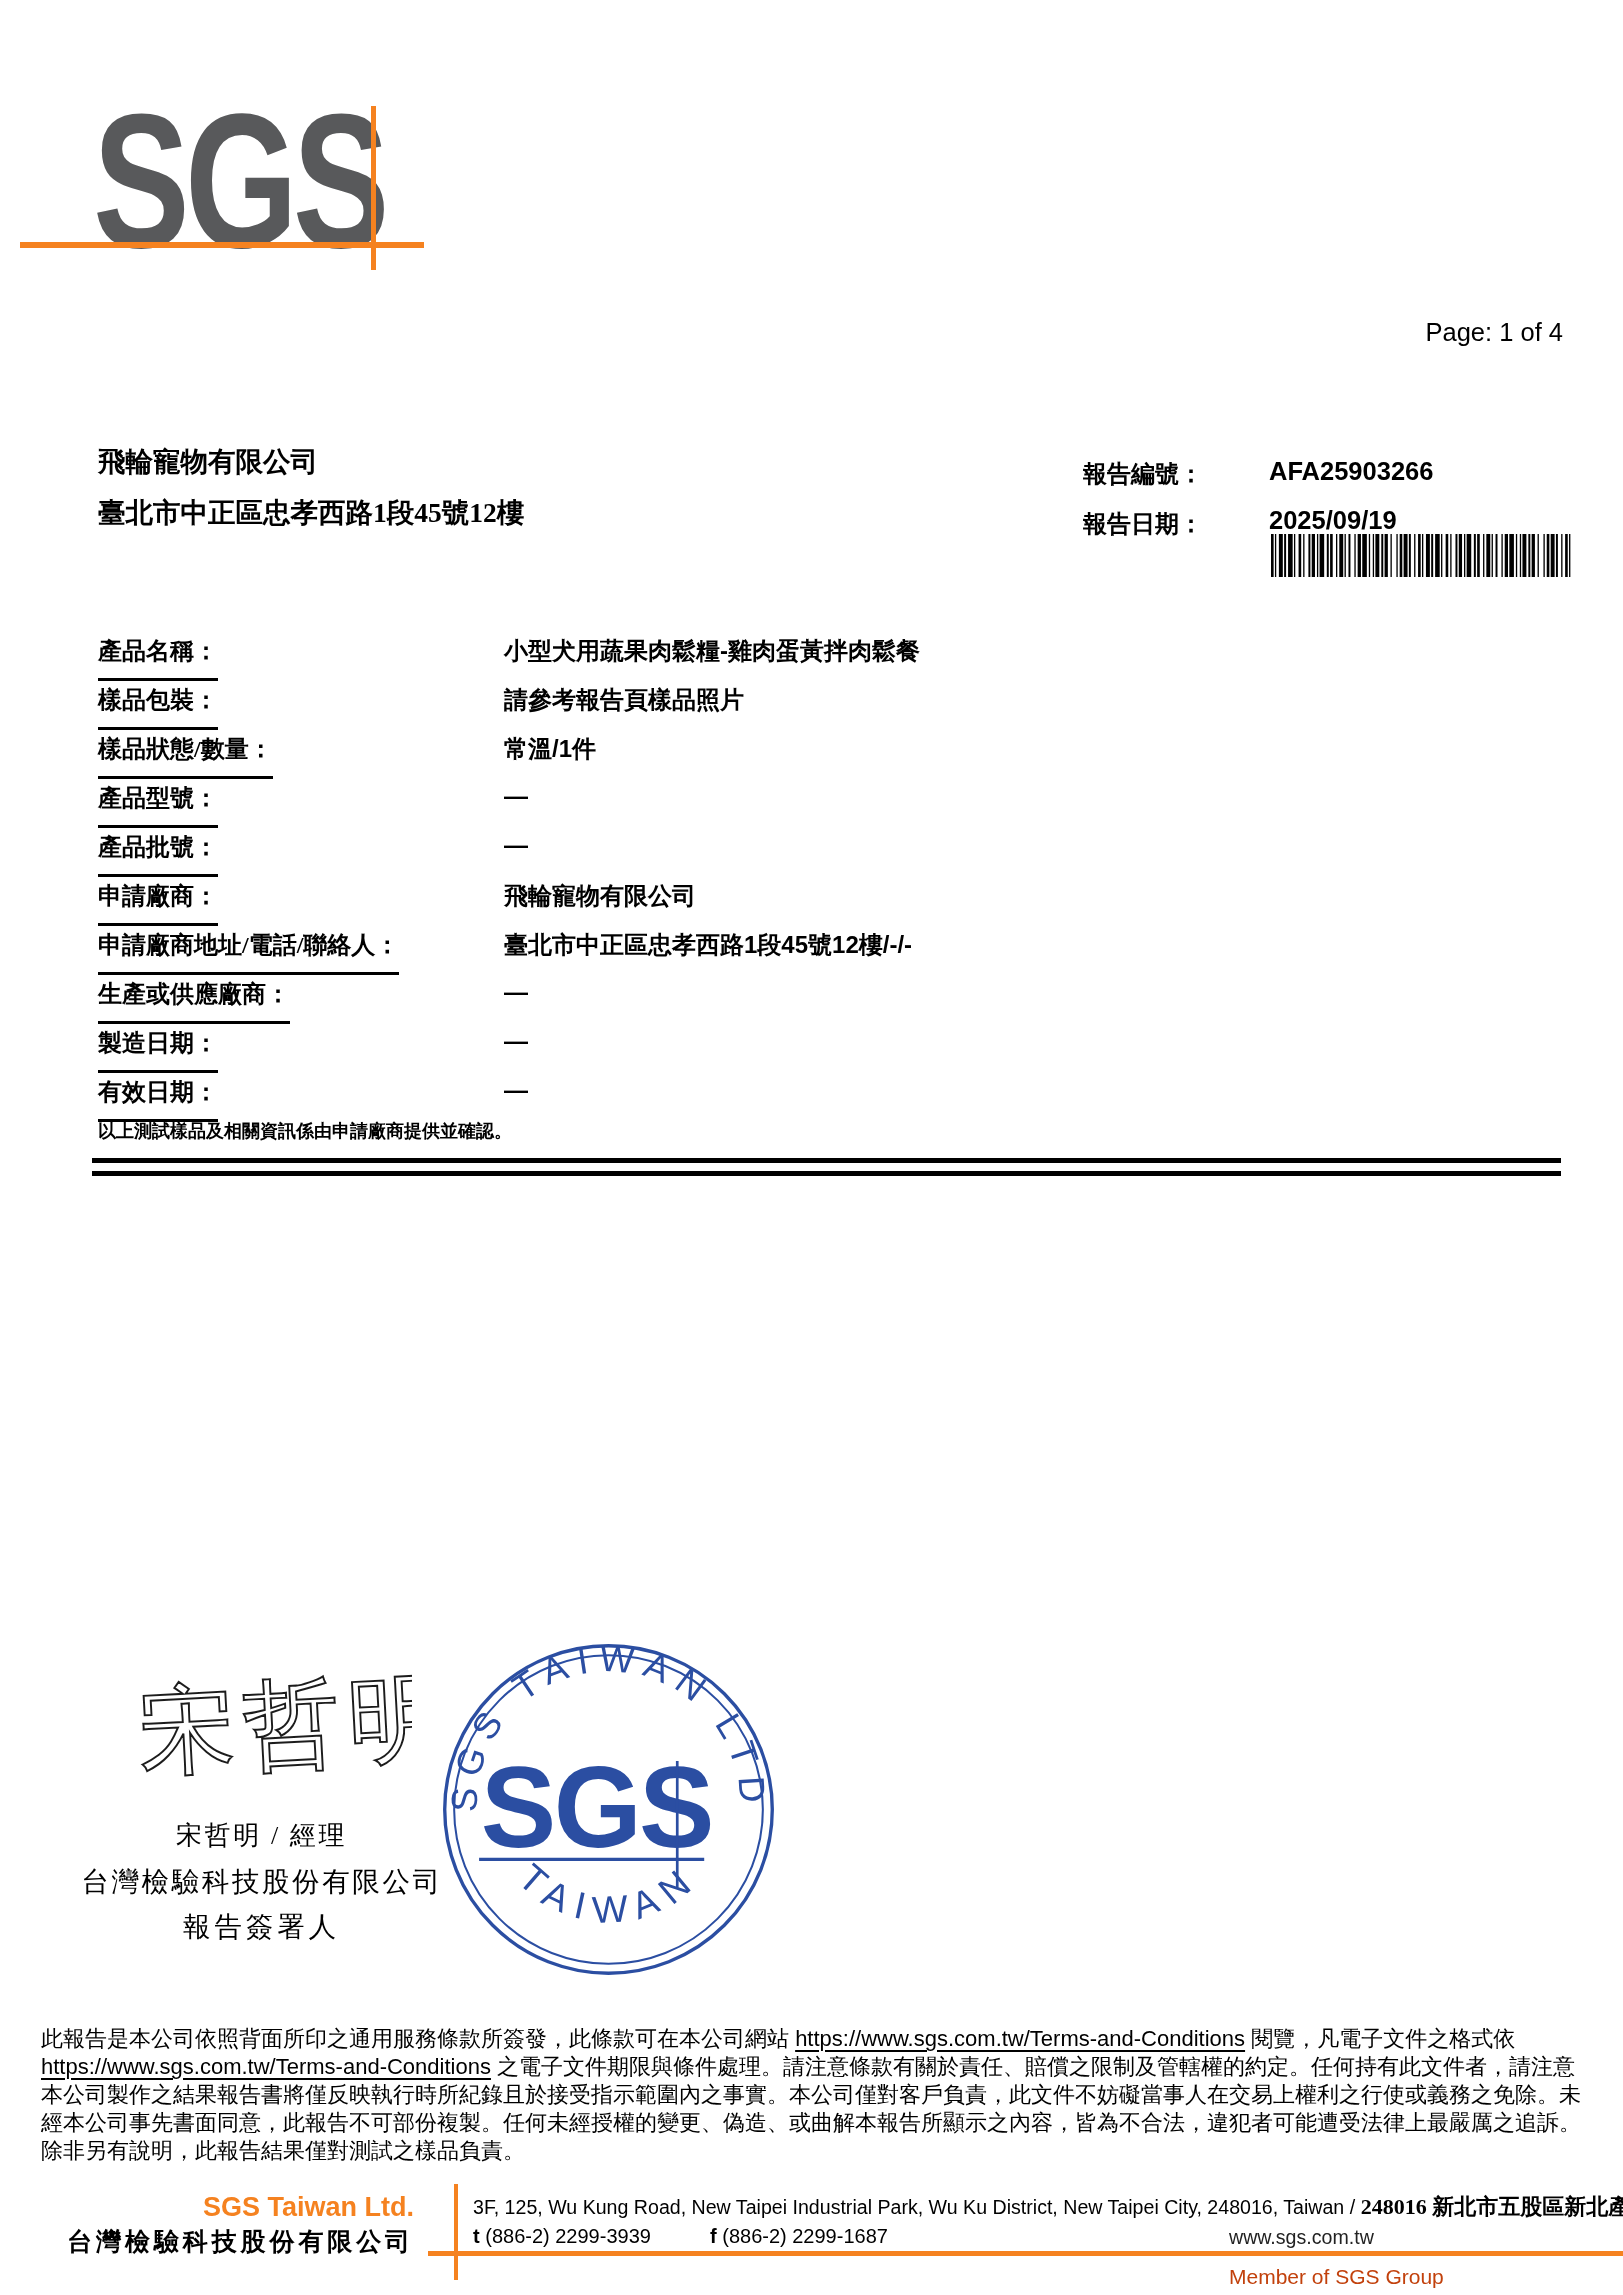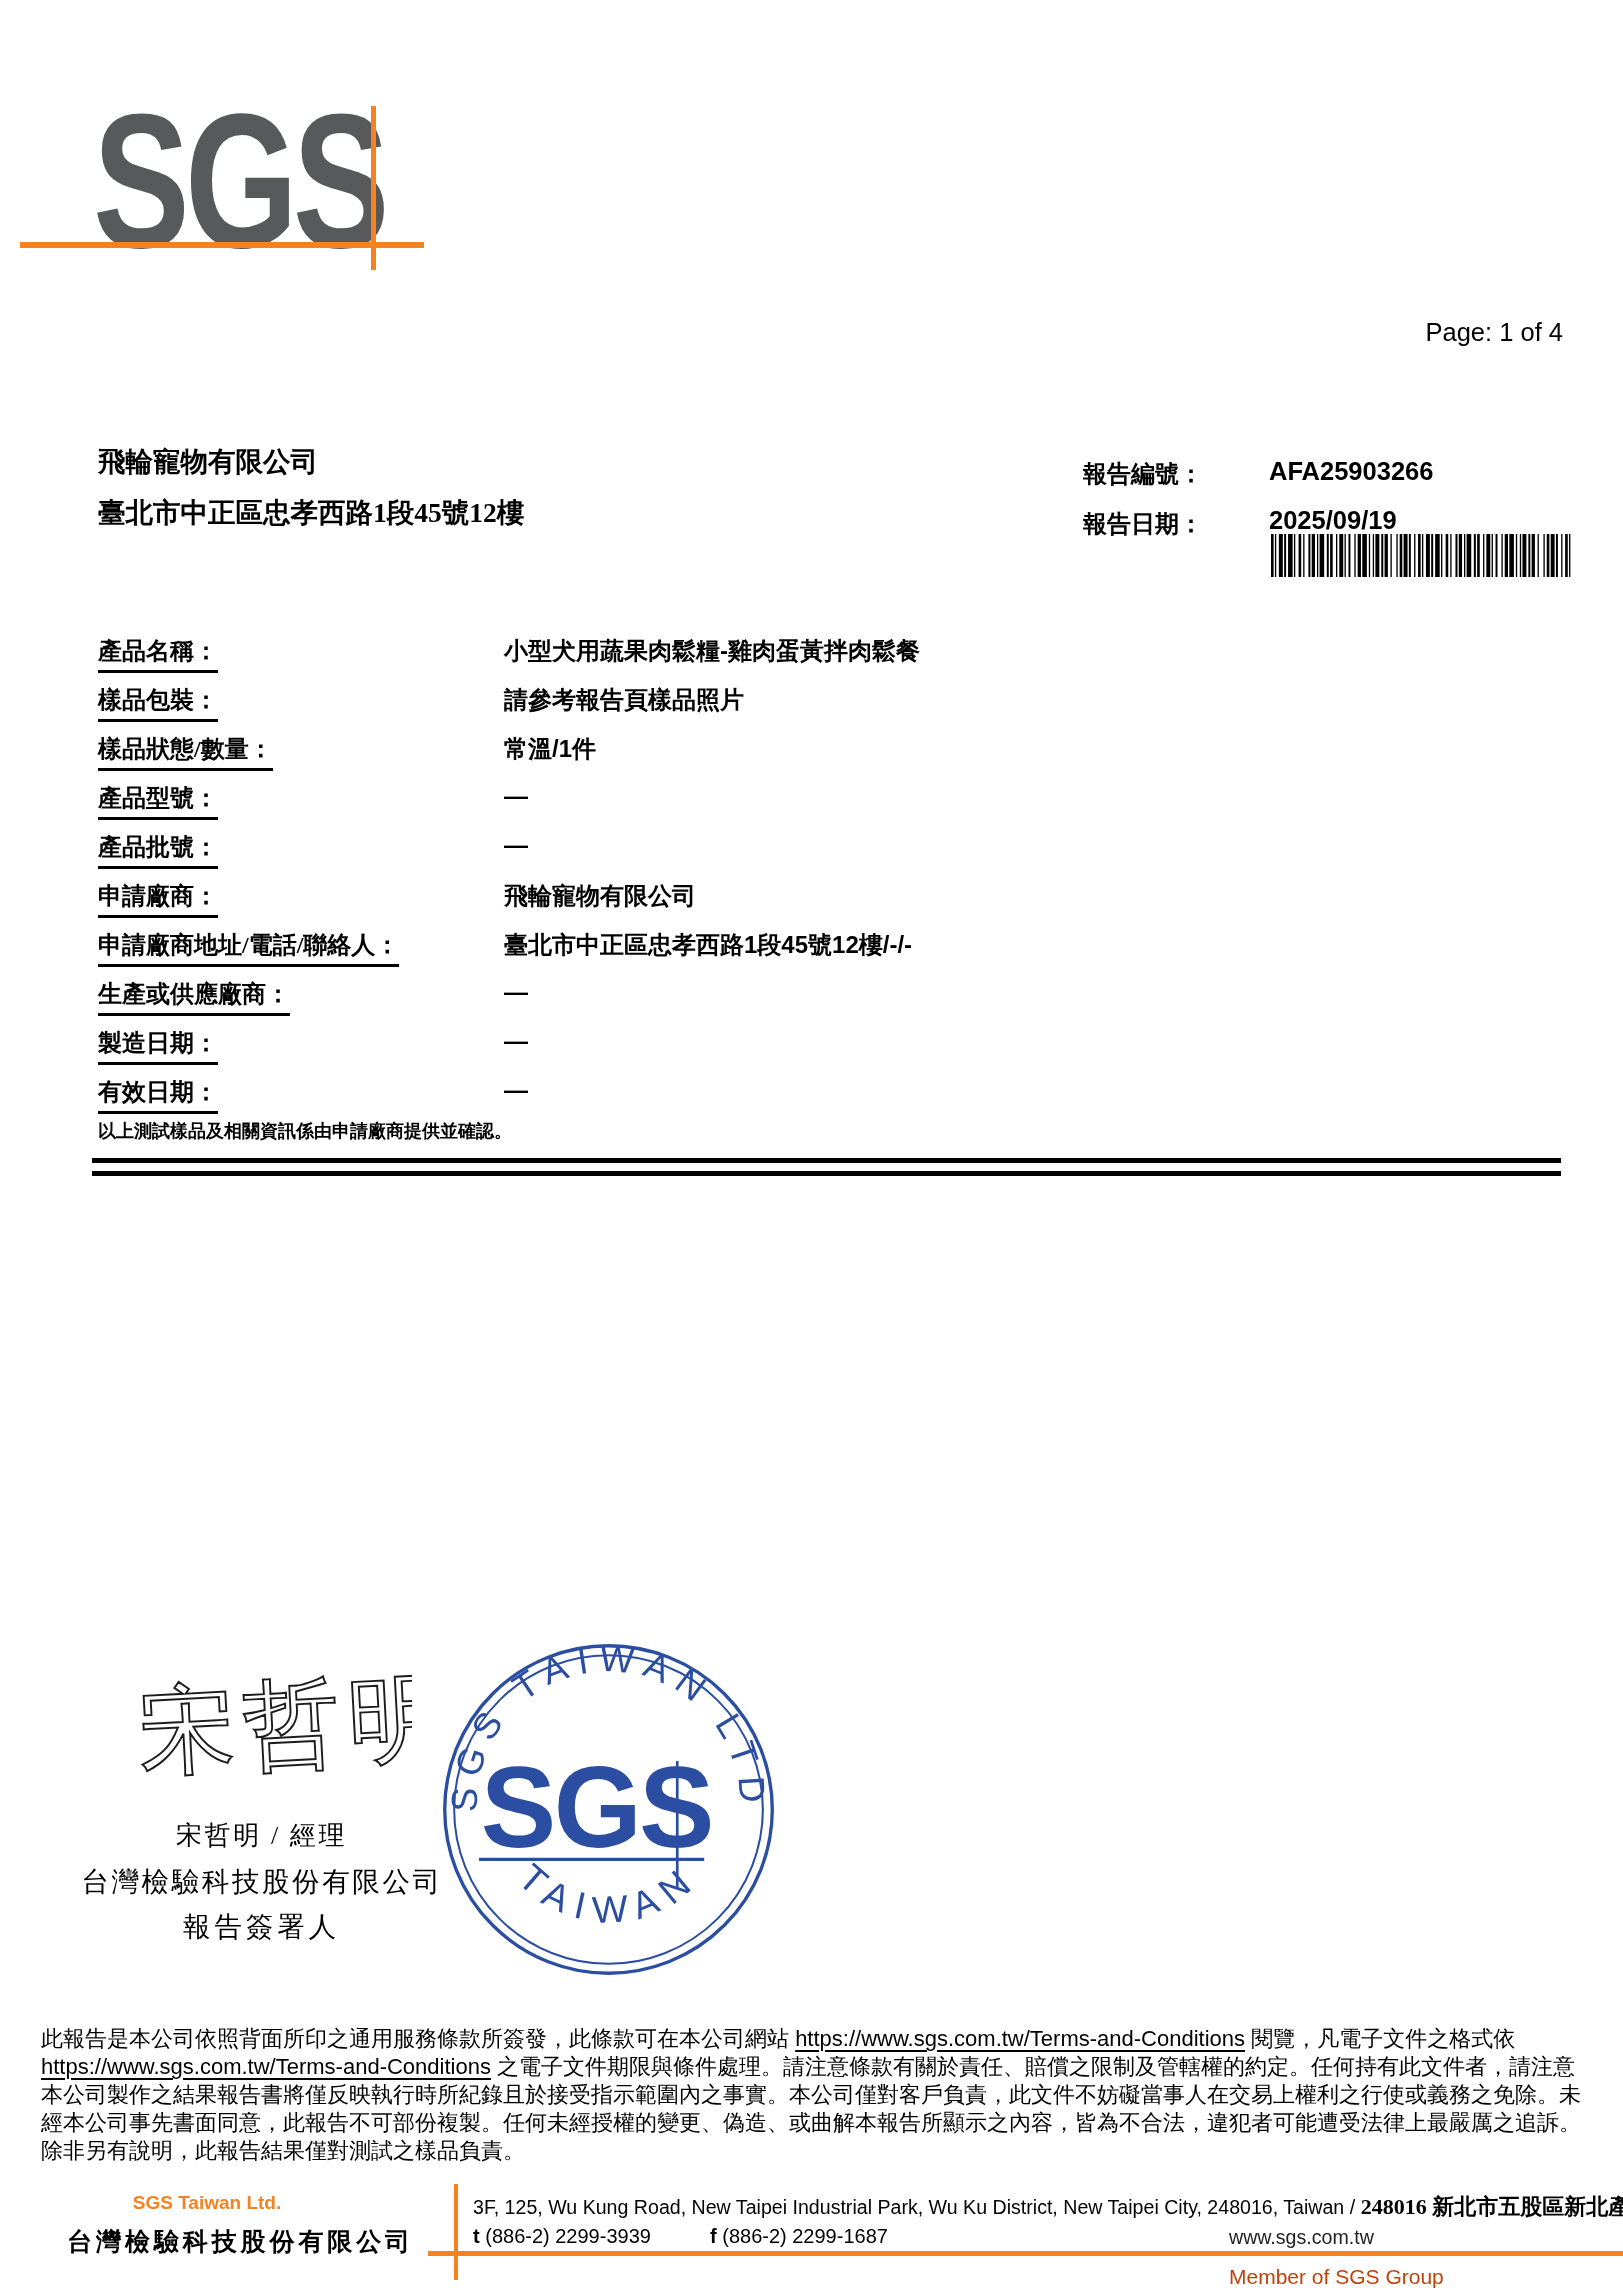--- a/index.html
+++ b/index.html
@@ -37,21 +37,21 @@
   .report-label{ position:absolute; left:1083px; font-family:"Liberation Serif","DejaVu Serif",serif; font-weight:bold; font-size:24px; }
   .report-value{ position:absolute; left:1269px; font-weight:bold; font-size:25.5px; }
   .barcode{ position:absolute; left:1271px; top:534px; width:302px; height:43px; }
 
   
   .info-table{ position:absolute; left:98px; top:635px; width:1466px; }
   .info-row{ position:relative; height:49px; }
   .lbl{
     display:inline-block;
     font-family:"Liberation Serif","DejaVu Serif",serif; font-weight:bold; font-size:24px;
-    border-bottom:3.3px solid #000; padding-bottom:3px;
+    border-bottom:3.3px solid #000; padding-bottom:11px;
   }
   .val{ position:absolute; left:406px; top:0; font-weight:bold; font-size:24px; }
   .val.plain{ font-weight:normal; font-size:25px; }
   .confirm-note{
     position:absolute; left:98px; top:1119px;
     font-family:"Liberation Serif","DejaVu Serif",serif; font-weight:bold; font-size:18px;
   }
   .double-rule{
     position:absolute; left:92px; top:1158px; width:1469px; height:17.7px;
     border-top:5.2px solid #000; border-bottom:5.2px solid #000;
@@ -66,22 +66,22 @@
     font-family:"Liberation Serif","DejaVu Serif",serif; font-size:27.5px; letter-spacing:2.6px;}
   .sig-role{ position:absolute; left:98px; top:1909px; width:327px; text-align:center;
     font-family:"Liberation Serif","DejaVu Serif",serif; font-size:27.5px; letter-spacing:3.9px;}
   .stamp-svg{ position:absolute; left:440px; top:1641px; width:337px; height:337px; }
 
   
   .legal{ position:absolute; left:41px; top:2025px; width:1570px; font-size:22px; line-height:28px; white-space:nowrap; }
   .legal .url{ text-decoration:underline; text-decoration-thickness:2px; text-underline-offset:3.9px; }
 
   
-  .f-company-en{ position:absolute; left:0; top:2192px; width:414px; text-align:center;
-    color:var(--orange); font-weight:bold; font-size:19px; }
+  .f-company-en{ position:absolute; left:0; top:2192px; width:414px; text-align:right;
+    color:var(--orange); font-weight:bold; font-size:27px; }
   .f-company-zh{ position:absolute; left:0; top:2225px; width:414px; text-align:right;
     font-family:"Liberation Serif","DejaVu Serif",serif; font-weight:bold; font-size:25px; letter-spacing:3.9px;}
   .f-vline{ position:absolute; left:454px; top:2184px; width:3.9px; height:96px; background:var(--orange); }
   .f-hline{ position:absolute; left:428px; top:2251px; width:1196px; height:4.6px; background:var(--orange); }
   .f-address{ position:absolute; left:473px; top:2192px; font-size:19.6px; white-space:nowrap; }
   .f-address .zh{ font-family:"Liberation Serif","DejaVu Serif",serif; font-weight:bold; font-size:22px; }
   .f-phones{ position:absolute; left:473px; top:2225px; font-size:20px; }
   .f-phones b{ font-weight:bold; }
   .f-fax{ position:absolute; left:710px; top:2225px; font-size:20px; }
   .f-web{ position:absolute; left:1229px; top:2226px; font-size:19.6px; color:#222; }

